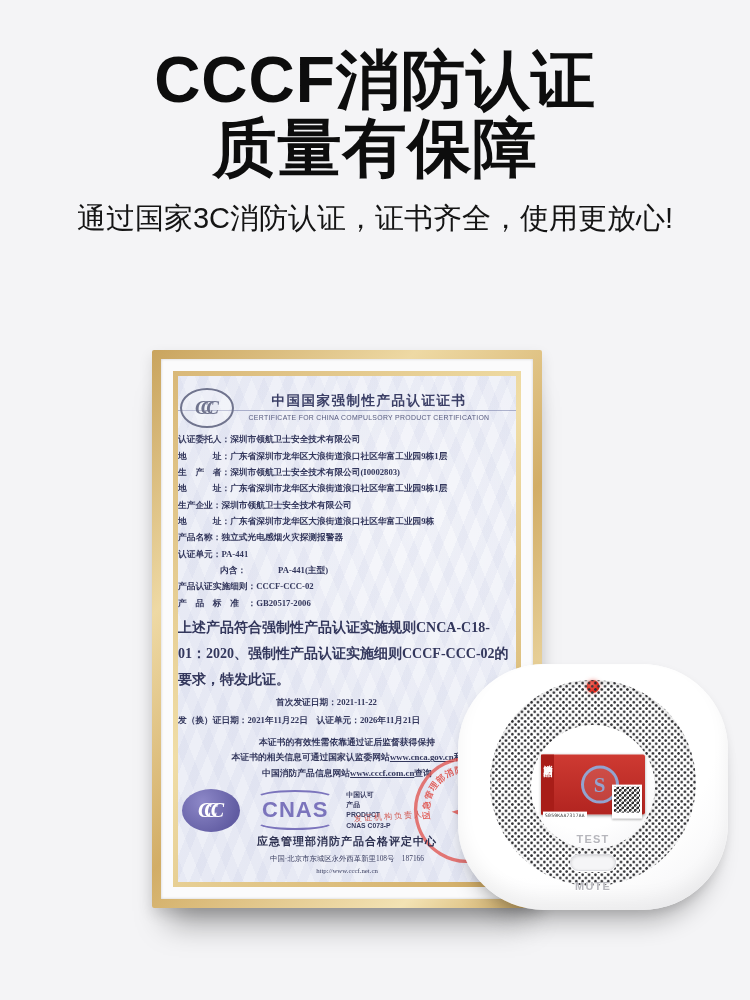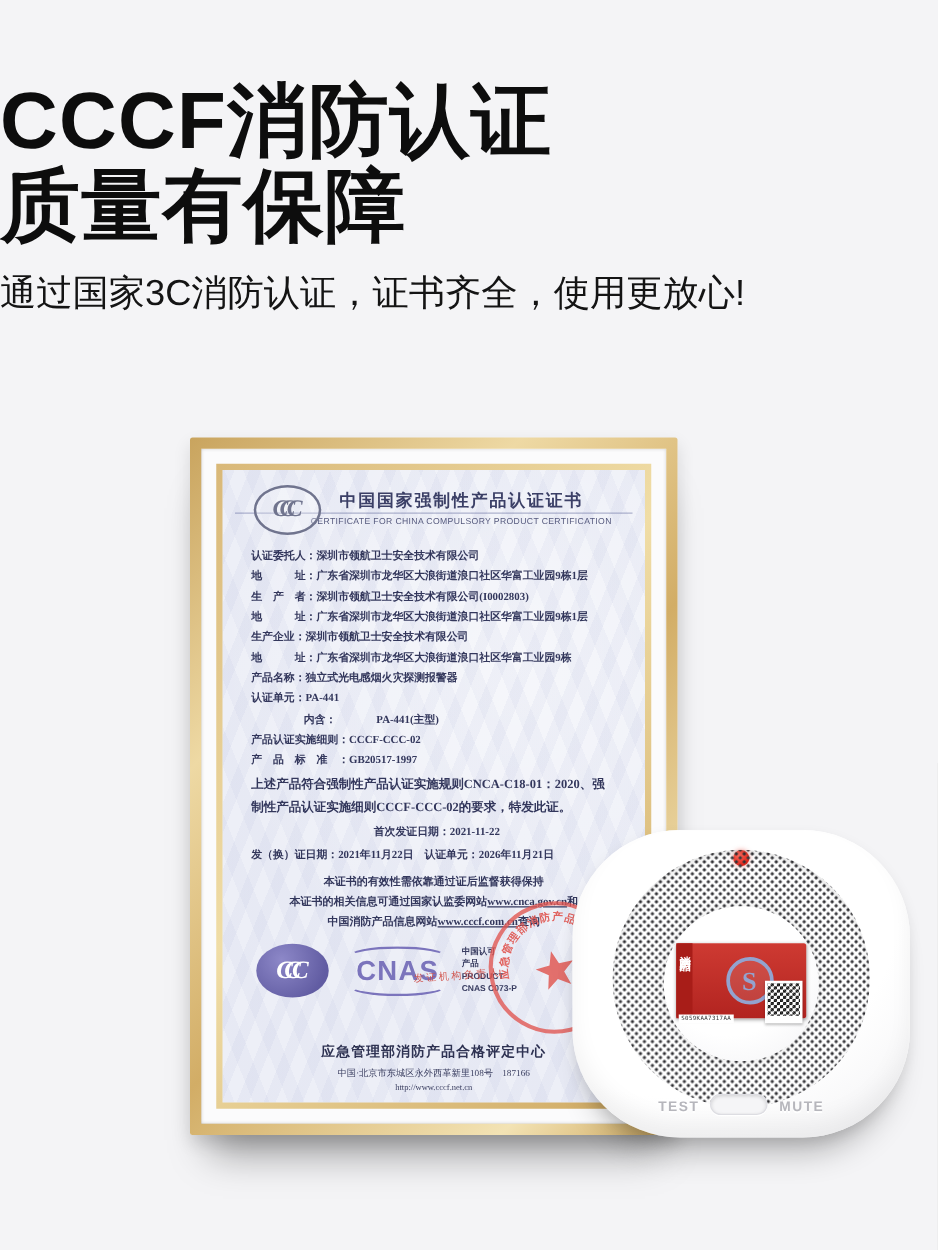--- a/index.html
+++ b/index.html
@@ -4,39 +4,39 @@
 <style>
   * { margin:0; padding:0; box-sizing:border-box; }
   html,body { background:#e9e9ea; }
   .canvas {
     position:relative; width:750px; height:1000px; margin:0 auto;
     background:#f4f4f6; overflow:hidden;
     font-family:"Liberation Sans", sans-serif;
   }
 
   
-  .hero { position:absolute; top:62px; left:0; width:100%; }
+  .hero { position:absolute; top:46px; left:0; width:100%; text-align:center; }
   .hero-title { font-size:64px; line-height:1.07; font-weight:800; color:#0d0d0d; letter-spacing:1px; }
   .hero-sub { margin-top:16px; font-size:29px; color:#141414; font-weight:500; }
 
   
   .frame {
     position:absolute; left:152px; top:350px; width:390px; height:558px;
     background:linear-gradient(135deg,#c9a45e 0%,#eed9a4 28%,#d2ad66 55%,#f3e3b4 85%,#cfa960 100%);
     padding:9px; border-radius:2px; z-index:2;
     box-shadow:0 30px 30px -16px rgba(0,0,0,.38), 0 6px 14px rgba(0,0,0,.12);
   }
   .mat { width:100%; height:100%; background:#fbfbfc; padding:12px;
          box-shadow:inset 0 0 3px rgba(0,0,0,.18); }
   .gold-inner { width:100%; height:100%; padding:5px;
     background:linear-gradient(135deg,#d9b878,#f0dda6 45%,#cfa962); }
 
   .paper {
     position:relative; width:100%; height:100%; overflow:hidden;
-    background:#edeff7; padding:8px 23px 6px;
+    background:#edeff7; padding:8px 0 6px;
     display:flex; flex-direction:column;
     font-family:"Liberation Serif", serif; color:#33375c;
   }
   .paper::before {
     content:""; position:absolute; inset:0; pointer-events:none;
     background:
       repeating-linear-gradient(112deg, rgba(120,130,190,.06) 0 9px, rgba(255,255,255,0) 9px 20px),
       repeating-linear-gradient(248deg, rgba(120,130,190,.05) 0 12px, rgba(255,255,255,0) 12px 26px),
       radial-gradient(120% 90% at 70% 30%, rgba(255,255,255,.5), rgba(255,255,255,0) 60%);
   }
@@ -58,21 +58,21 @@
     letter-spacing:1.5px; color:#3b3f66; margin-top:8px; }
   .cert-title-en { text-align:center; padding-left:44px; font-size:6.9px;
     color:#565a7e; letter-spacing:.3px; margin-top:4px; font-family:"Liberation Sans",sans-serif; }
   .cert-no { margin-top:6px; text-align:center; padding-left:78px; font-size:8.6px; font-weight:bold; }
 
   
   .fields { margin-top:7px; font-size:8.7px; font-weight:bold; }
   .frow { display:flex; margin-bottom:5px; line-height:1.3; }
   .frow .flabel { white-space:pre; }
   .frow.indent { padding-left:42px;gap:32px; }
-  .statement { font-size:10px; font-weight:bold; line-height:1.85; margin-top:1px; }
+  .statement { font-size:14px; font-weight:bold; line-height:1.85; margin-top:1px; }
   .first-issue { margin-top:4px; padding-left:98px; font-size:8.7px; font-weight:bold; }
   .issue-line { margin-top:6px; font-size:8.7px; font-weight:bold; }
 
   
   .notes { margin-top:8px; text-align:center; font-size:8.8px; font-weight:bold; line-height:1.8; }
   .u { text-decoration:underline; }
 
   
   .logos { margin-top:5px; height:52px; display:flex; align-items:center; }
   .ccc-badge2 { width:58px; height:43px; border-radius:50%;
@@ -139,23 +139,23 @@
     background:#ffffff; padding:2px; box-shadow:0 1px 2px rgba(0,0,0,.25); }
   .qr-pattern { width:26px; height:26px;
     background-image:
       linear-gradient(45deg,#111 25%,transparent 25%,transparent 75%,#111 75%),
       linear-gradient(45deg,#111 25%,#fff 25%,#fff 75%,#111 75%);
     background-size:5px 5px; background-position:0 0,2.5px 2.5px; }
   .serial { position:absolute; left:2px; bottom:-4px; background:#ffffff;
     font-size:4.6px; color:#333; padding:1px 2px; letter-spacing:.3px;
     font-family:"DejaVu Sans Mono",monospace; }
   .test-mute { position:absolute; bottom:18px; left:0; width:100%;
-    display:flex; align-items:flex-end; justify-content:center; gap:9px;
+    display:flex; align-items:center; justify-content:center; gap:9px;
     color:#b6b6bc; font-size:11px; letter-spacing:1.2px; font-weight:bold;
-    text-shadow:0 1px 0 #ffffff; }
+    text-shadow:0 1px 0 #ffffff;flex-direction:column; }
   .pill { width:46px; height:17px; border-radius:9px; background:#f5f5f7;
     border:1px solid #dddde2;
     box-shadow:inset 0 1px 3px rgba(0,0,0,.14), 0 1px 0 #ffffff; }
 </style>
 </head>
 <body>
 
 <div class="canvas">
 
   <div class="hero">
@@ -215,21 +215,21 @@
             <div class="frow indent">
                 <span class="flabel">内含：</span>
                 <span class="fvalue">PA-441(主型)</span>
               </div>
             <div class="frow">
                 <span class="flabel">产品认证实施细则：</span>
                 <span class="fvalue">CCCF-CCC-02</span>
               </div>
             <div class="frow">
                 <span class="flabel">产　品　标　准　：</span>
-                <span class="fvalue">GB20517-1997</span>
+                <span class="fvalue">GB20517-2006</span>
               </div>
           </div>
 
           <div class="statement">上述产品符合强制性产品认证实施规则CNCA-C18-01：2020、强制性产品认证实施细则CCCF-CCC-02的要求，特发此证。</div>
           <div class="first-issue">首次发证日期：2021-11-22</div>
           <div class="issue-line">发（换）证日期：2021年11月22日　认证单元：2026年11月21日</div>
 
           <div class="notes">
             <div><span>本证书的有效性需依靠通过证后监督获得保持</span></div>
             <div><span>本证书的相关信息可通过国家认监委网站</span><span class="u">www.cnca.gov.cn</span><span>和</span></div>

